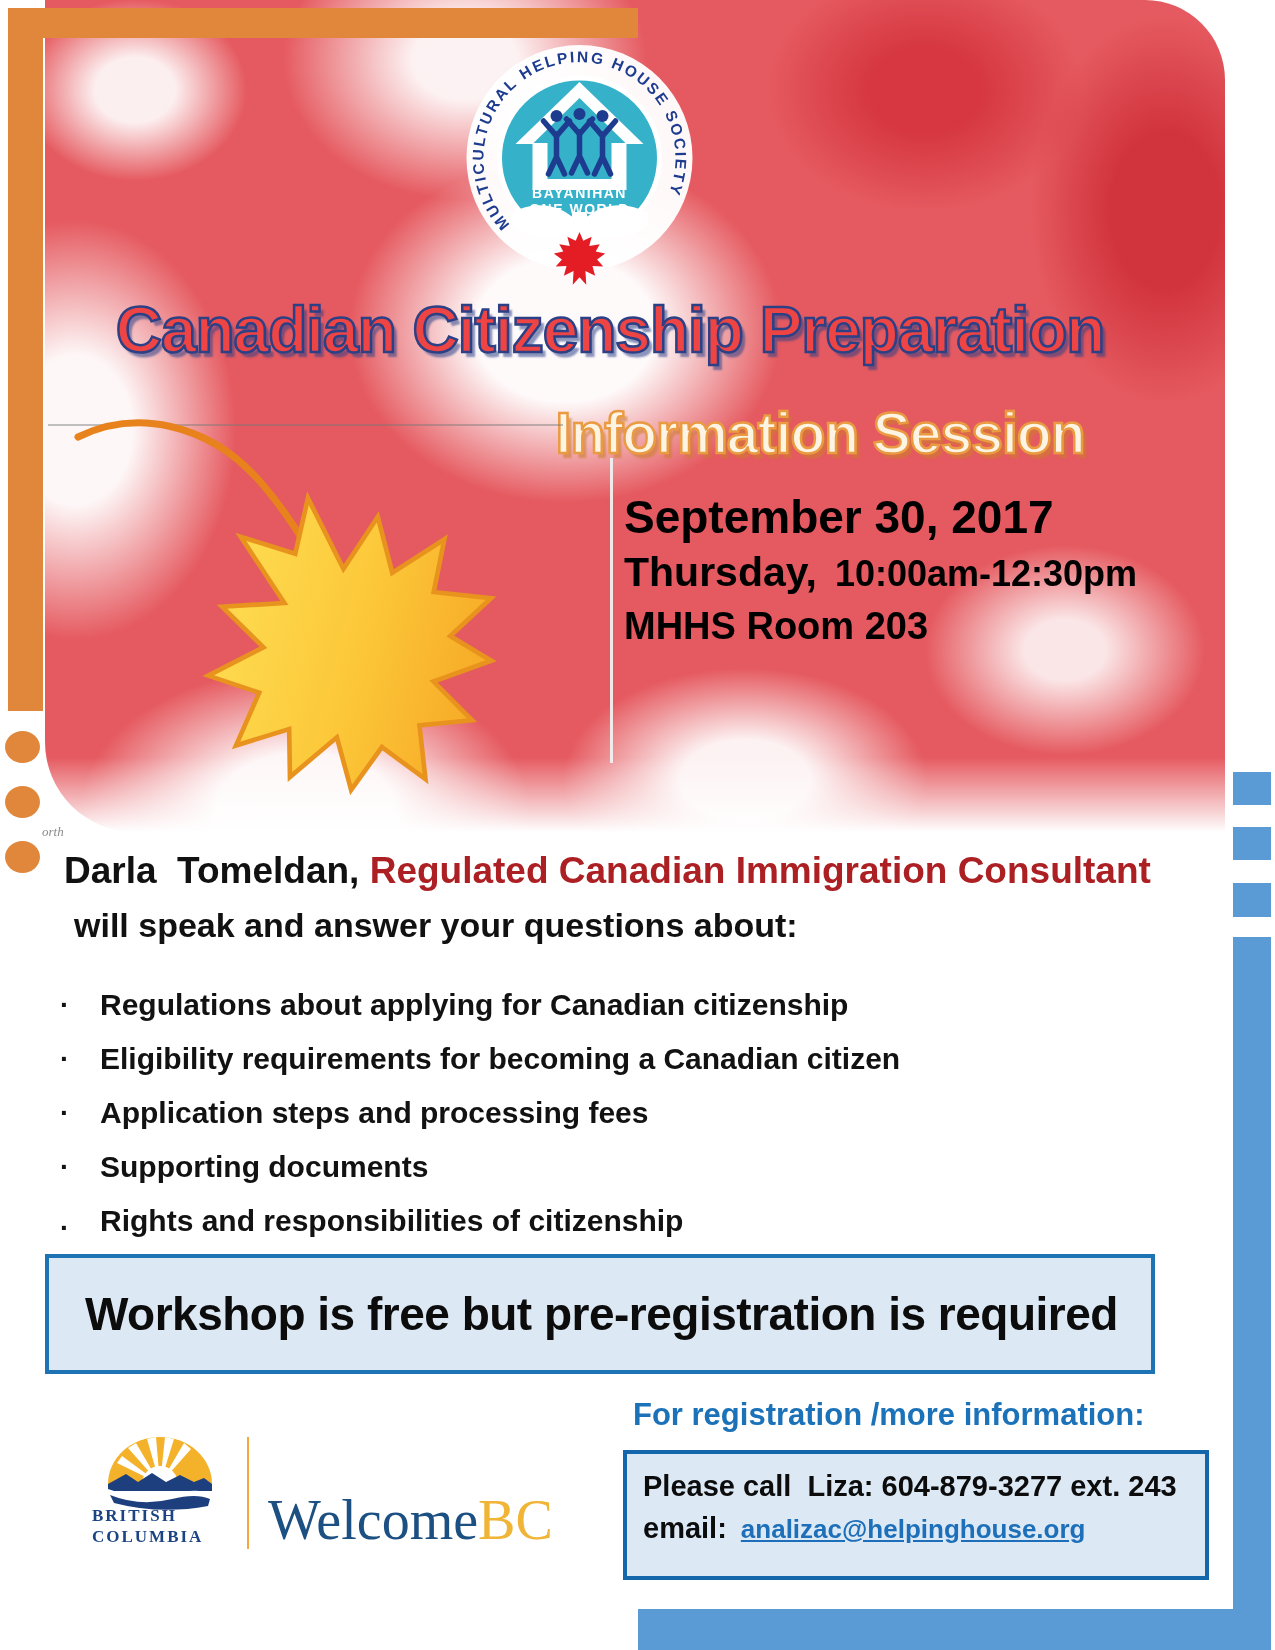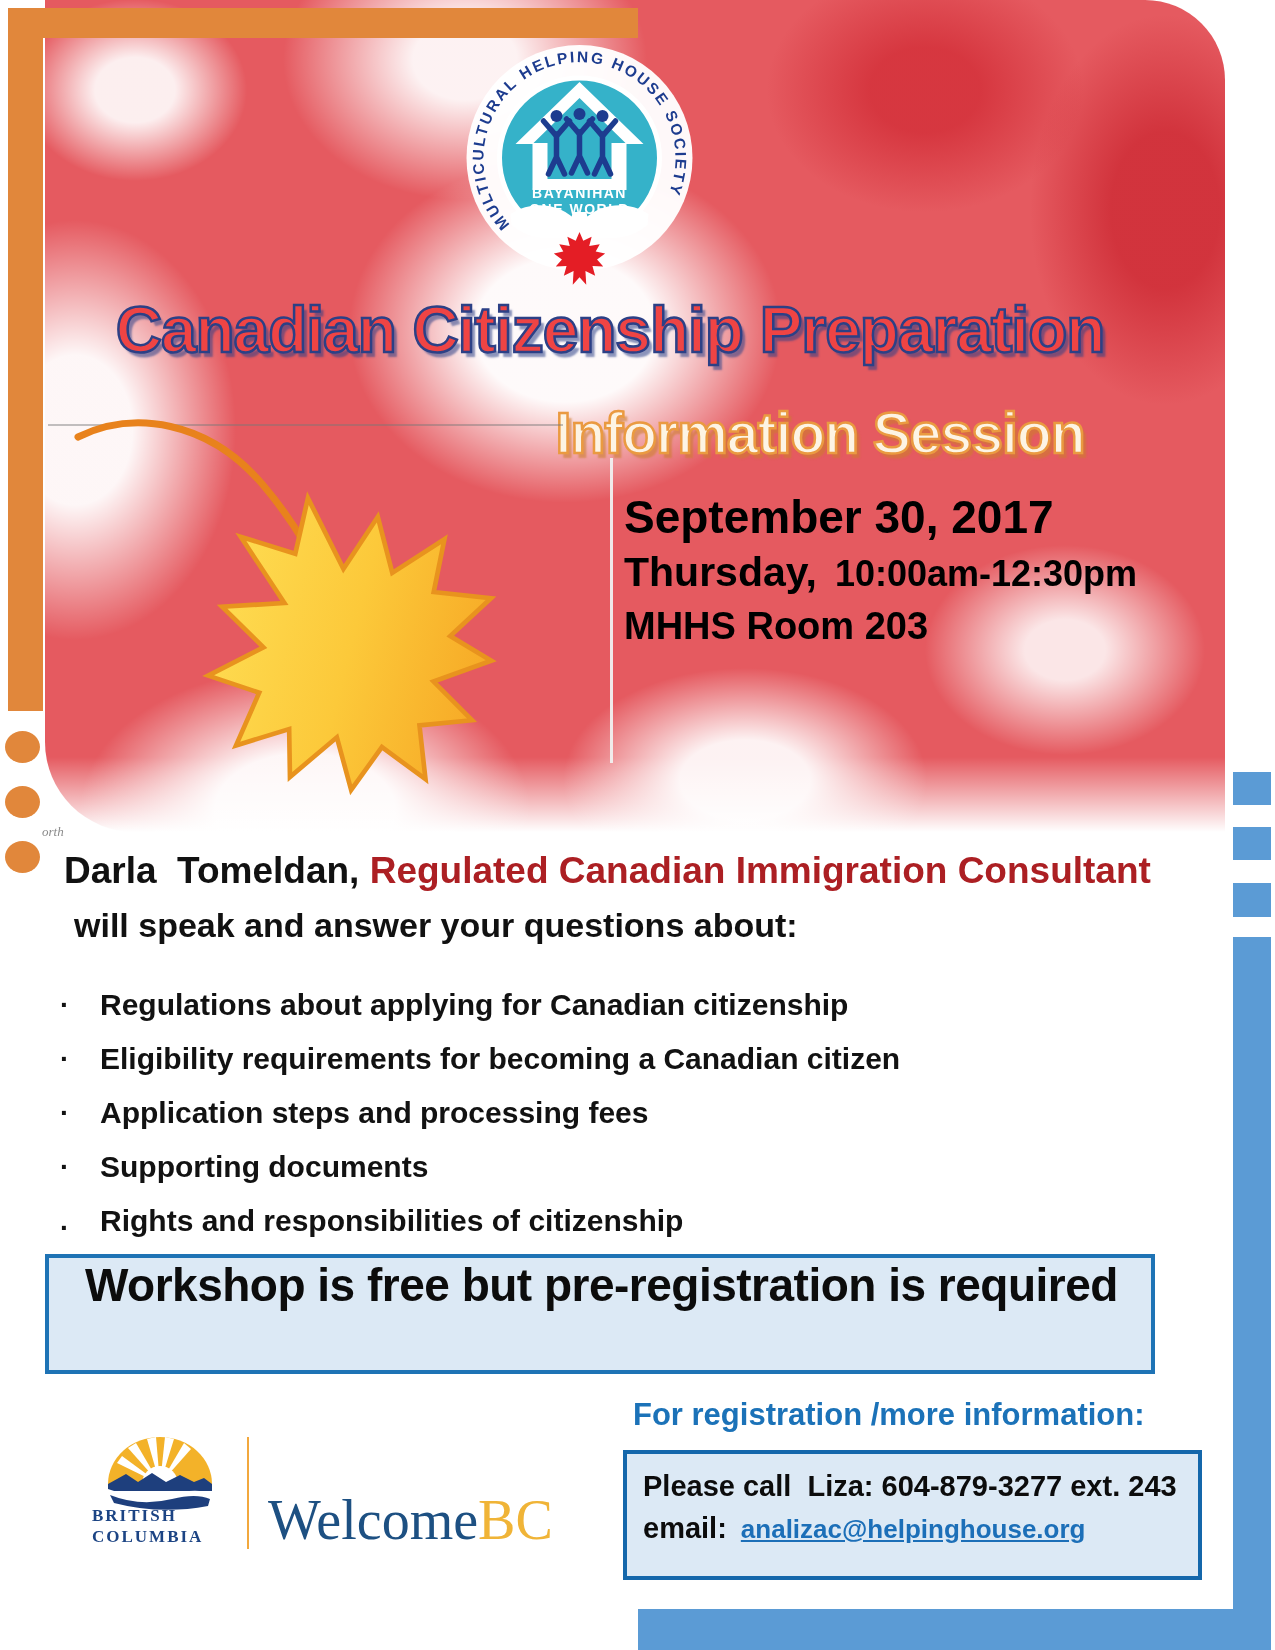--- a/index.html
+++ b/index.html
@@ -56,27 +56,27 @@
   #speaker-credential{color:#ac1f23;margin-top:40px;}
   #speaker-intro{left:74px;top:906px;font-size:34px;font-weight:700;color:#111;}
 
   
   #topics-list{left:60px;top:986px;margin:0;padding:0;list-style:none;}
   #topics-list li{display:flex;margin-bottom:17px;font-size:30px;font-weight:700;color:#121212;line-height:37px;}
   #topics-list .bullet{width:40px;flex:0 0 40px;font-size:28px;}
 
   
   #banner{left:45px;top:1254px;width:1102px;height:112px;background:#dce9f5;
-    border:4px solid #1e73b5;display:flex;}
+    border:4px solid #1e73b5;display:flex;align-items:center;}
   #banner-text{font-size:46px;font-weight:800;color:#0c0c0c;padding-left:36px;letter-spacing:-.5px;}
 
   
   #reg-heading{left:633px;top:1397px;font-size:31px;font-weight:800;color:#1b72b8;}
   #contact-box{left:623px;top:1450px;width:555px;height:100px;background:#dce9f5;
-    border:4px solid #1467ab;padding:12px 0 10px 16px;}
+    border:4px solid #1467ab;padding:12px 7px 10px 16px;}
   #contact-phone{font-size:29px;font-weight:800;color:#0c0c0c;line-height:40px;}
   #contact-email-line{font-size:29px;font-weight:800;color:#0c0c0c;line-height:44px;}
   #contact-email-link{font-size:26px;font-weight:800;color:#1c6fb8;margin-left:14px;}
 
   
   #bc-text{left:92px;top:1505px;width:140px;text-align:left;color:#1c4484;
     font-family:"Liberation Serif",serif;font-size:17px;letter-spacing:2px;line-height:21px;font-weight:600;}
   #org-divider{left:247px;top:1437px;width:2px;height:112px;background:#f2a83d;}
   #welcomebc{left:268px;top:1488px;font-family:"Liberation Serif",serif;font-size:56px;}
   #welcome-part1{color:#1d5082;}

